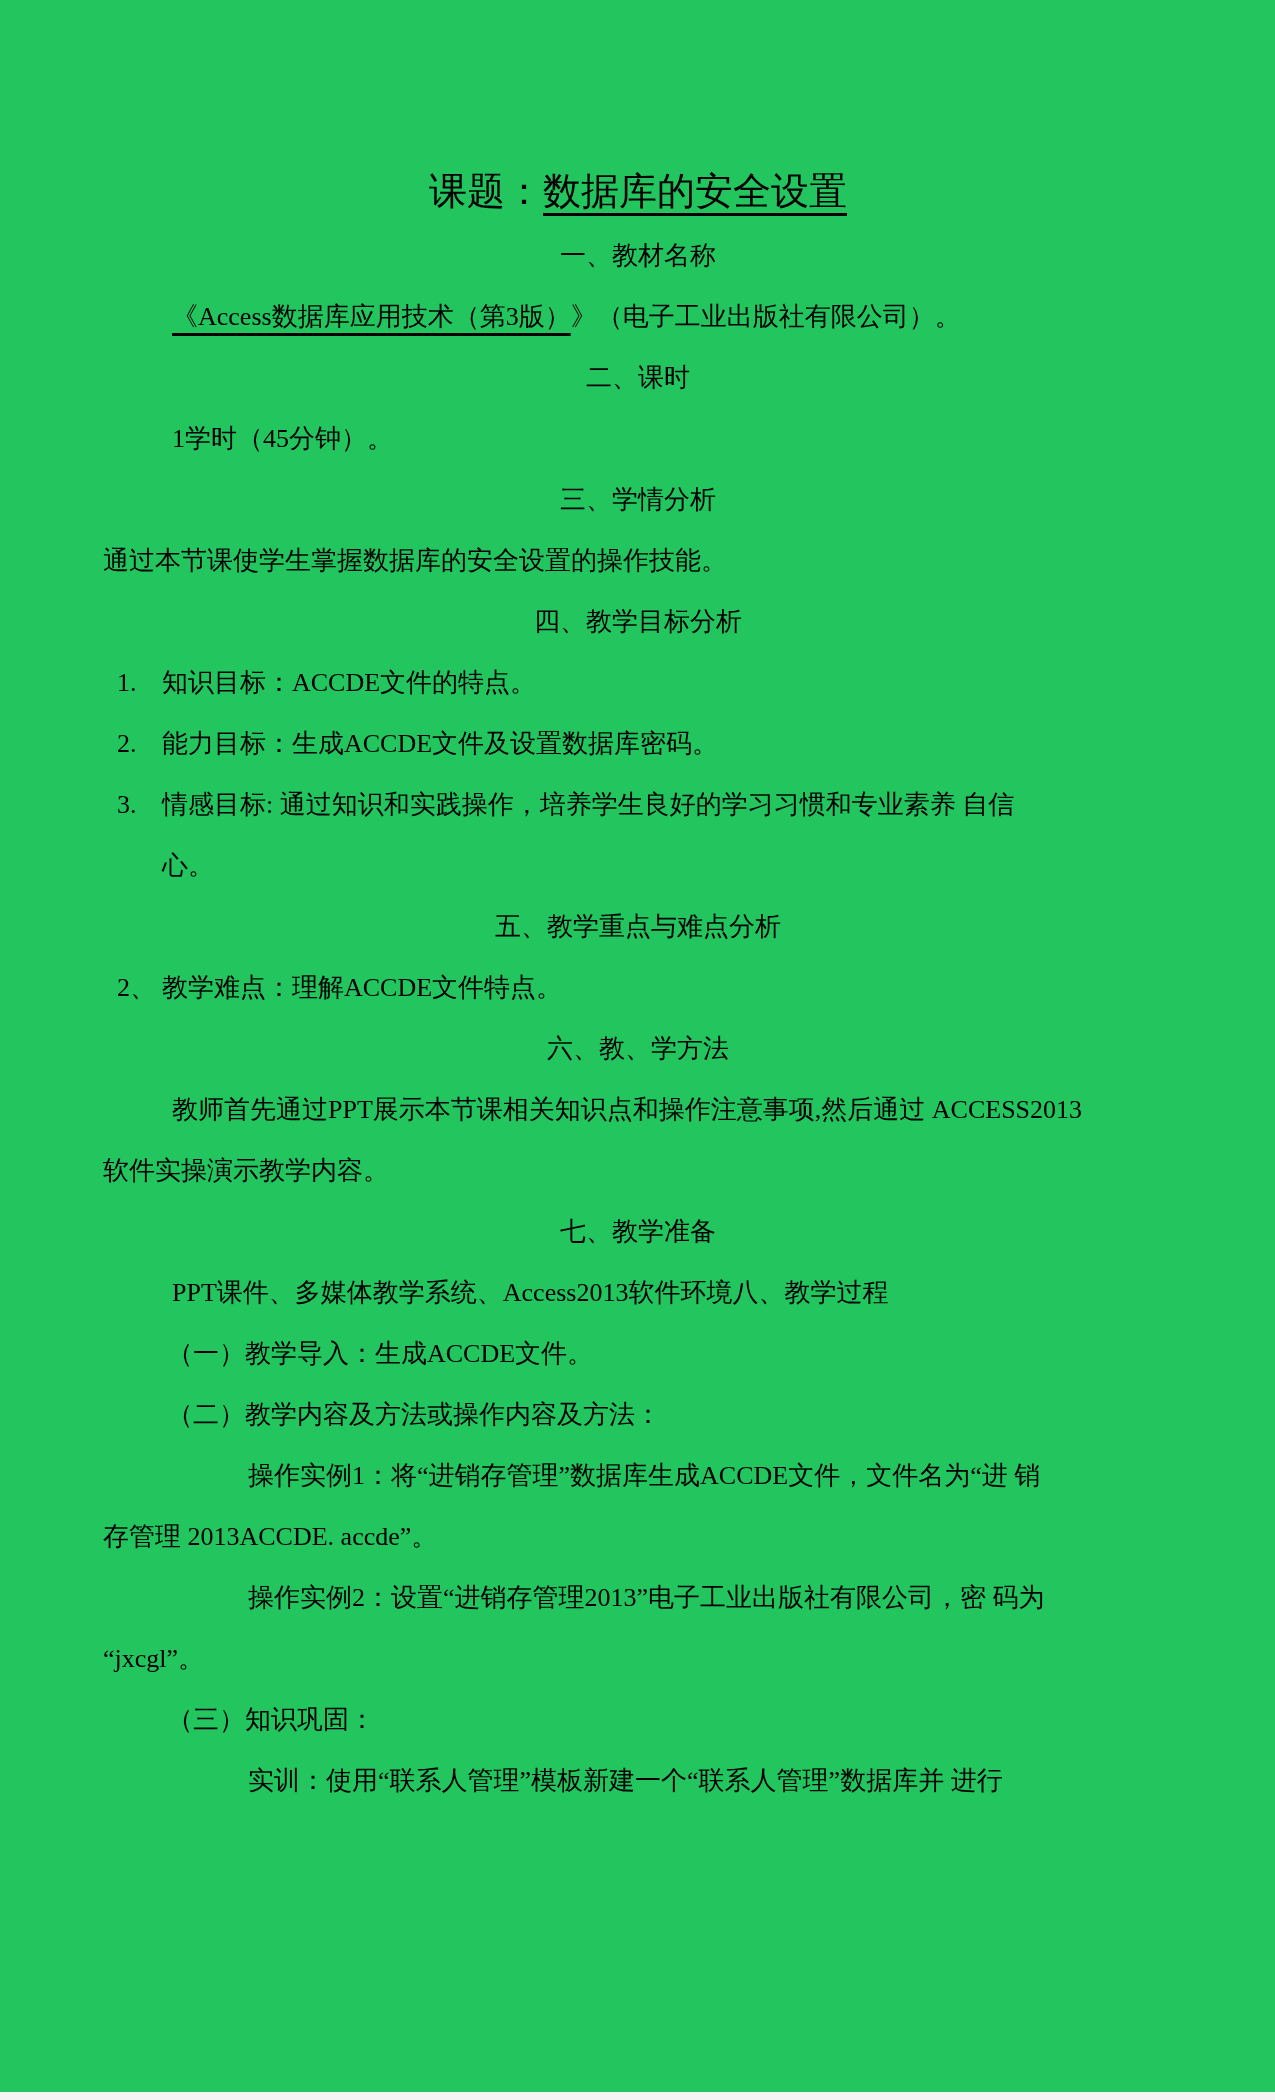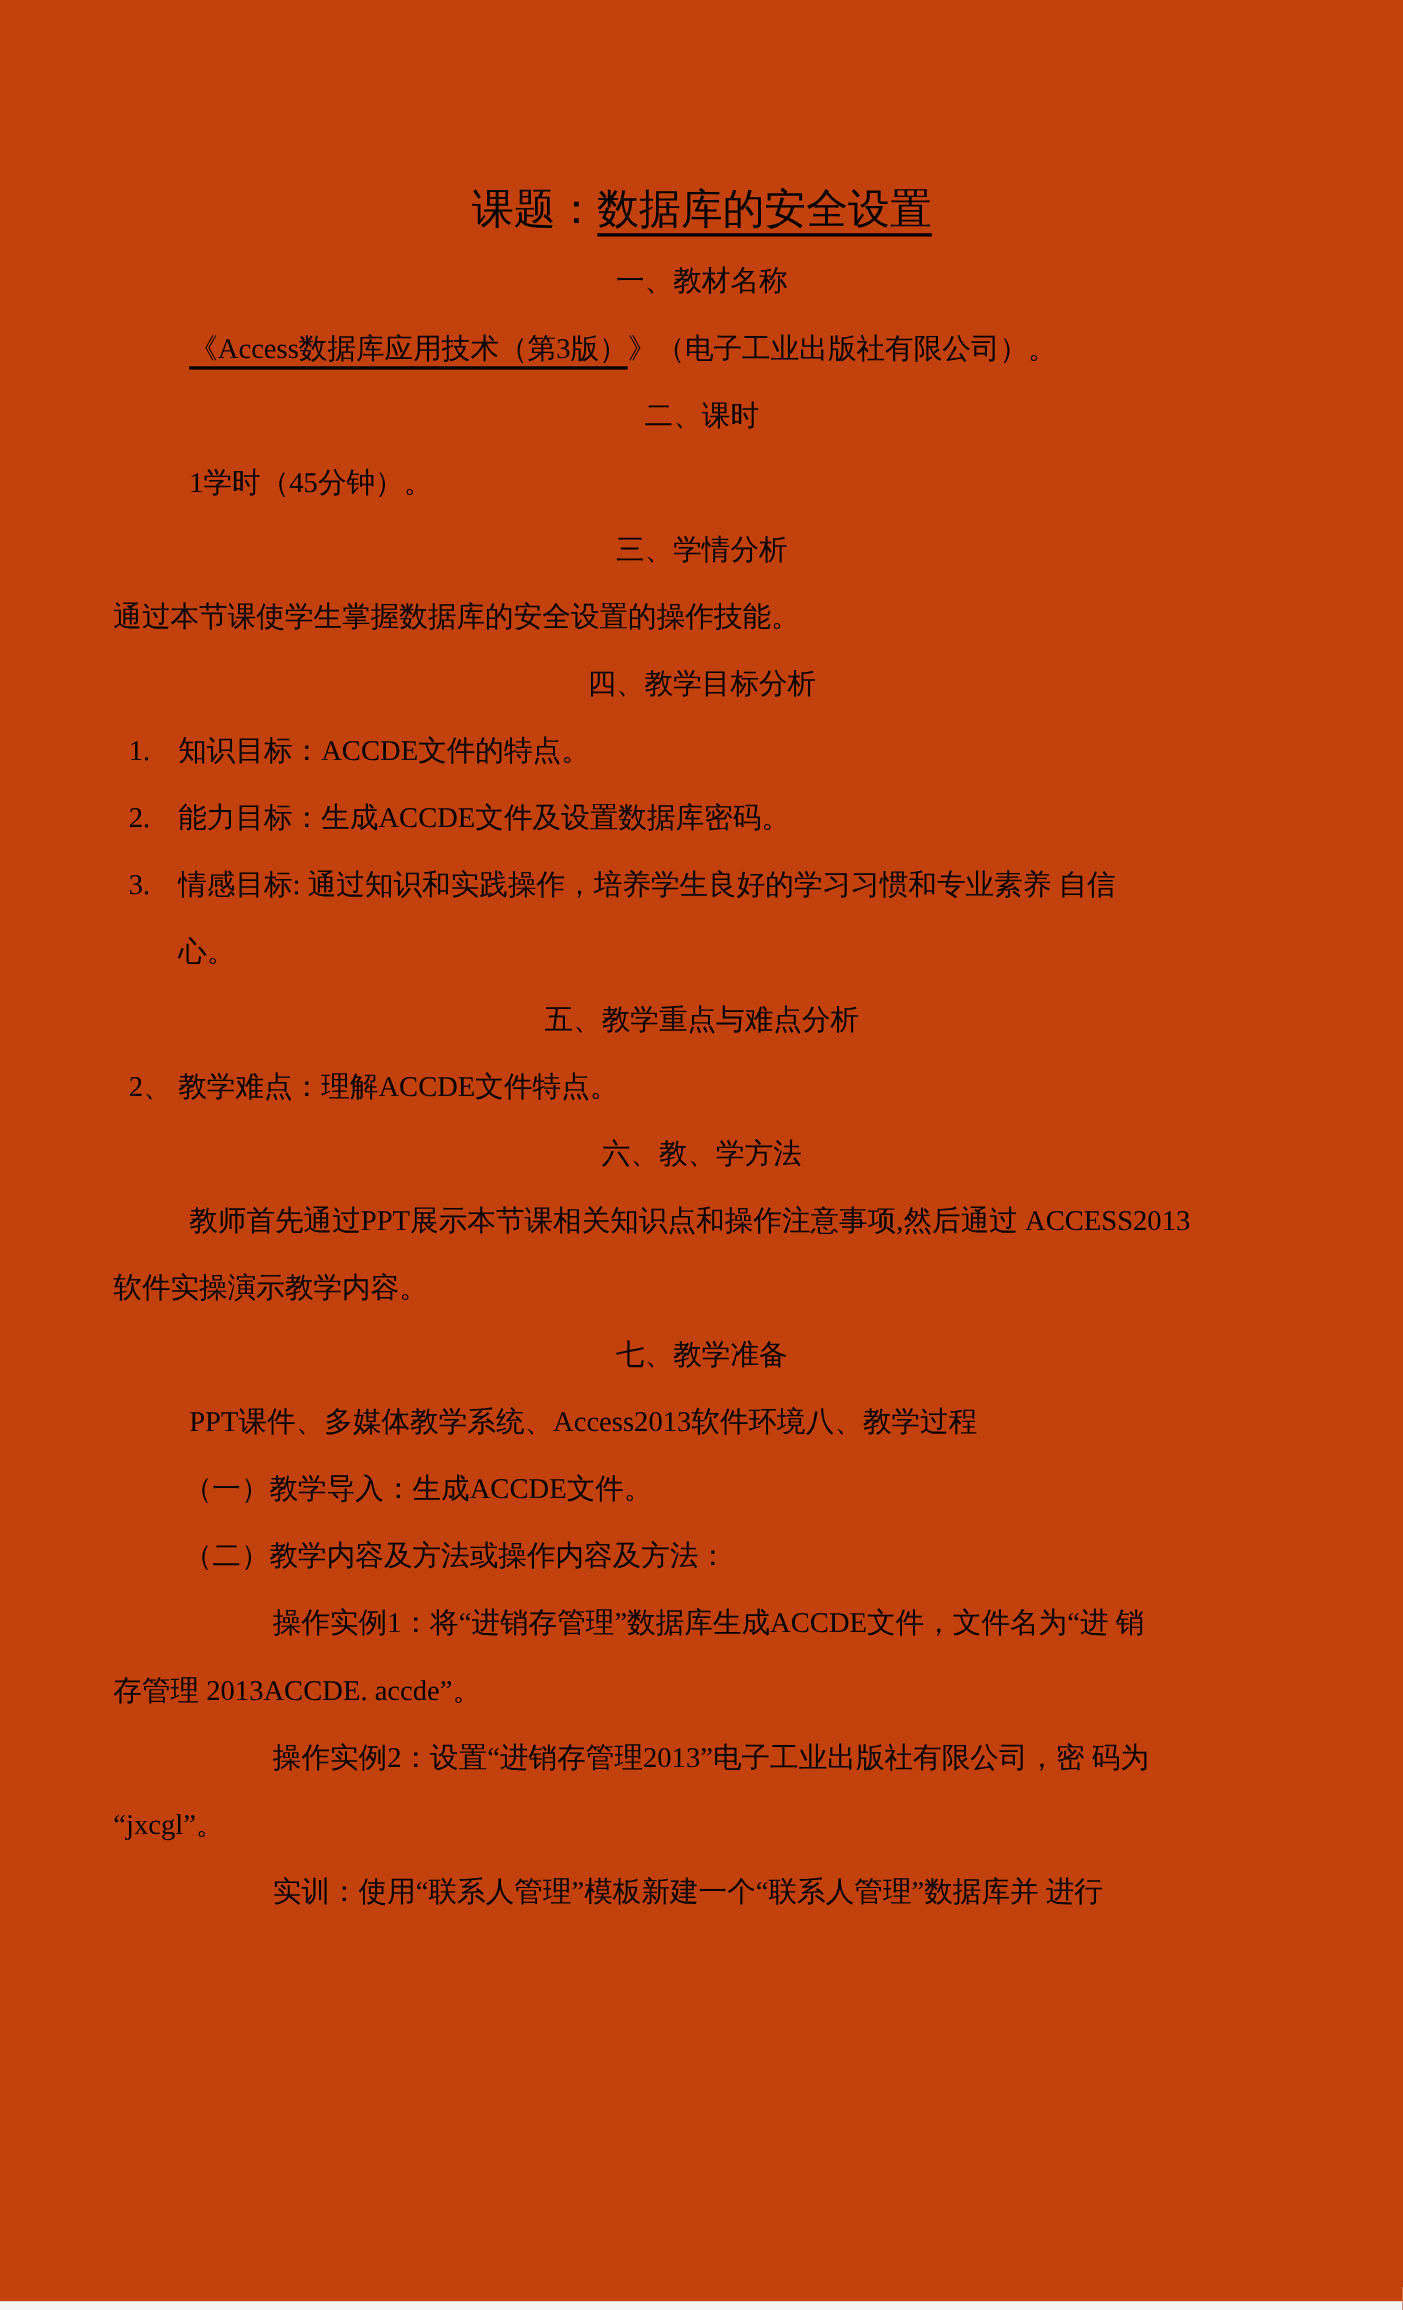--- a/index.html
+++ b/index.html
@@ -1,21 +1,21 @@
 <!DOCTYPE html>
 <html><head>
 <meta charset="utf-8">
 <style>
   html,body{margin:0;padding:0;}
   body{background:#ffffff;}
   .page{
     position:relative;
     width:1275px;
     height:2100px;
-    background:#c2410c;
+    background:#22c55e;
     color:#000000;
     font-family:"Liberation Serif","DejaVu Serif",serif;
     overflow:hidden;
   }
   .content{
     position:absolute;
     left:103px;
     top:157px;
     width:1070px;
   }
@@ -81,17 +81,18 @@
         <div class="line para">教师首先通过PPT展示本节课相关知识点和操作注意事项,然后通过 ACCESS2013</div>
         <div class="line cont">软件实操演示教学内容。</div>
         <div class="line heading">七、教学准备</div>
         <div class="line para">PPT课件、多媒体教学系统、Access2013软件环境八、教学过程</div>
         <div class="line paren">（一）教学导入：生成ACCDE文件。</div>
         <div class="line paren">（二）教学内容及方法或操作内容及方法：</div>
         <div class="line deep">操作实例1：将“进销存管理”数据库生成ACCDE文件，文件名为“进 销</div>
         <div class="line cont">存管理 2013ACCDE. accde”。</div>
         <div class="line deep">操作实例2：设置“进销存管理2013”电子工业出版社有限公司，密 码为</div>
         <div class="line cont">“jxcgl”。</div>
+        <div class="line paren">（三）知识巩固：</div>
         <div class="line deep">实训：使用“联系人管理”模板新建一个“联系人管理”数据库并 进行</div>
       </div>
   </div>
   <div class="bottom-strip"></div>
 </div>
 
 </body></html>

